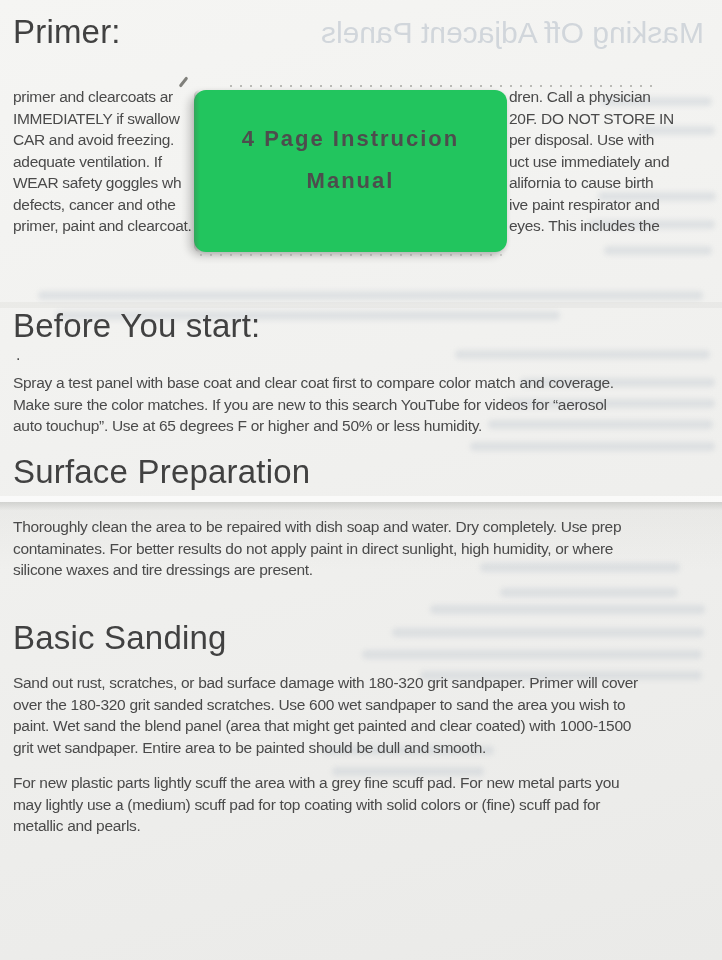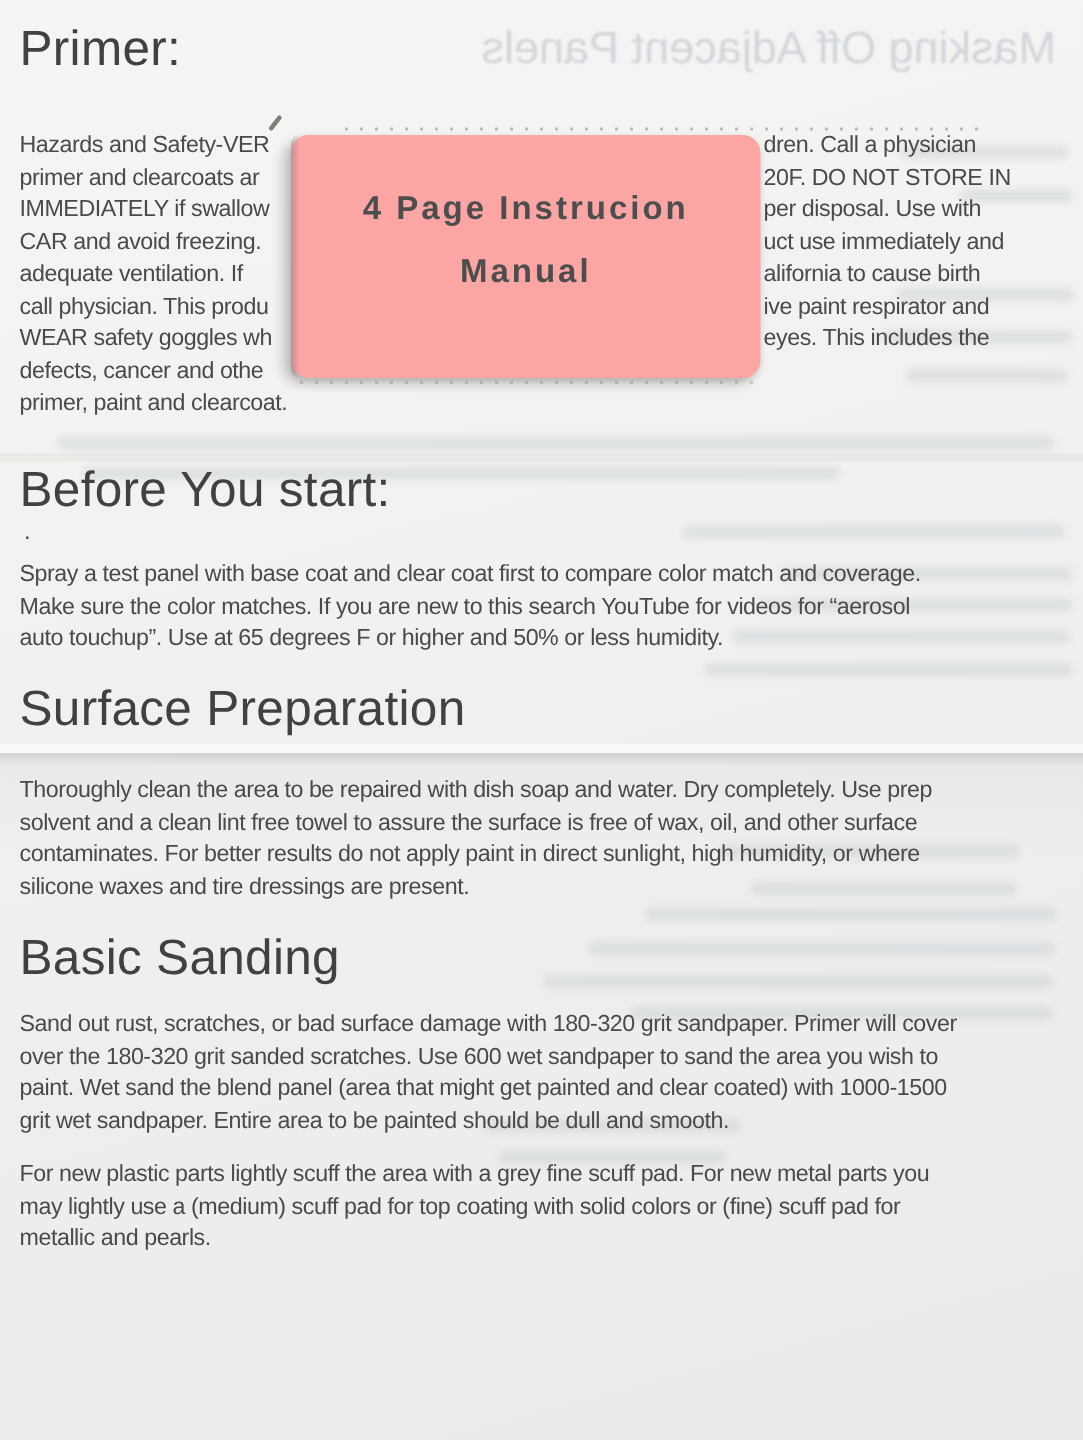--- a/index.html
+++ b/index.html
@@ -19,21 +19,21 @@
     font-size:15.5px;letter-spacing:-0.3px;color:#4a4a4a;
     line-height:21.5px;white-space:nowrap;
   }
   .para{left:13px;}
   
   #warning-para{left:13px;top:86px;width:700px;}
   #warning-right{left:509px;top:86px;}
   
   #sticker{
     left:194px;top:90px;width:313px;height:162px;
-    background:#fca5a5;border-radius:12px;z-index:5;
+    background:#22c55e;border-radius:12px;z-index:5;
     box-shadow:-5px 4px 8px rgba(0,0,0,0.20), 0 2px 5px rgba(0,0,0,0.10);
     text-align:center;
   }
   #sticker::before{
     content:"";position:absolute;left:0;top:0;bottom:0;width:6px;
     border-radius:12px 0 0 12px;
     background:linear-gradient(90deg,rgba(90,90,85,0.30),rgba(90,90,85,0));
   }
   .sticker-text{
     font-weight:bold;font-size:22px;letter-spacing:2px;color:#4d4d4d;
@@ -100,26 +100,24 @@
 <div class="bleed" style="left:332px;top:767px;width:152px;"></div>
 
 <div class="abs" id="crease-mid"></div>
 <div class="abs" id="crease-main-light"></div>
 <div class="abs" id="crease-main-dark"></div>
 <div class="abs" id="crease-shade"></div>
 
 <div class="abs heading" style="left:13px;top:12px;">Primer:</div>
 
 <div class="abs" id="warning-para">
-  <div class="body-line">Hazards and Safety-VER</div>
   <div class="body-line">primer and clearcoats ar</div>
   <div class="body-line">IMMEDIATELY if swallow</div>
   <div class="body-line">CAR and avoid freezing.</div>
   <div class="body-line">adequate ventilation. If</div>
-  <div class="body-line">call physician. This produ</div>
   <div class="body-line">WEAR safety goggles wh</div>
   <div class="body-line">defects, cancer and othe</div>
   <div class="body-line">primer, paint and clearcoat.</div>
 </div>
 
 <div class="abs" id="warning-right">
   <div class="body-line">dren. Call a physician</div>
   <div class="body-line">20F. DO NOT STORE IN</div>
   <div class="body-line">per disposal. Use with</div>
   <div class="body-line">uct use immediately and</div>
@@ -141,21 +139,20 @@
 <div class="abs stray" style="left:16px;top:346px;">.</div>
 <div class="abs para" style="top:372px;">
   <div class="body-line">Spray a test panel with base coat and clear coat first to compare color match and coverage.</div>
   <div class="body-line">Make sure the color matches.  If you are new to this search YouTube for videos for “aerosol</div>
   <div class="body-line">auto touchup”.  Use at 65 degrees F or higher and 50% or less humidity.</div>
 </div>
 
 <div class="abs heading" style="left:13px;top:452px;">Surface Preparation</div>
 <div class="abs para" style="top:516px;">
   <div class="body-line">Thoroughly clean the area to be repaired with dish soap and water.  Dry completely. Use prep</div>
-  <div class="body-line">solvent and a clean lint free towel to assure the surface is free of wax, oil, and other surface</div>
   <div class="body-line">contaminates. For better results do not apply paint in direct sunlight, high humidity, or where</div>
   <div class="body-line">silicone waxes and tire dressings are present.</div>
 </div>
 
 <div class="abs heading" style="left:13px;top:618px;">Basic Sanding</div>
 <div class="abs para" style="top:672px;">
   <div class="body-line">Sand out rust, scratches, or bad surface damage with 180-320 grit sandpaper. Primer will cover</div>
   <div class="body-line">over the 180-320 grit sanded scratches. Use 600 wet sandpaper to sand the area you wish to</div>
   <div class="body-line">paint. Wet sand the blend panel (area that might get painted and clear coated) with 1000-1500</div>
   <div class="body-line">grit wet sandpaper. Entire area to be painted should be dull and smooth.</div>

